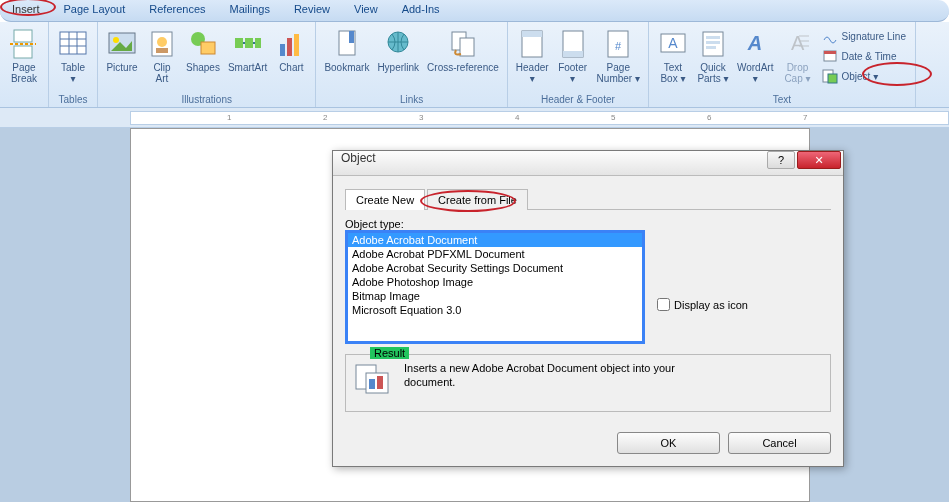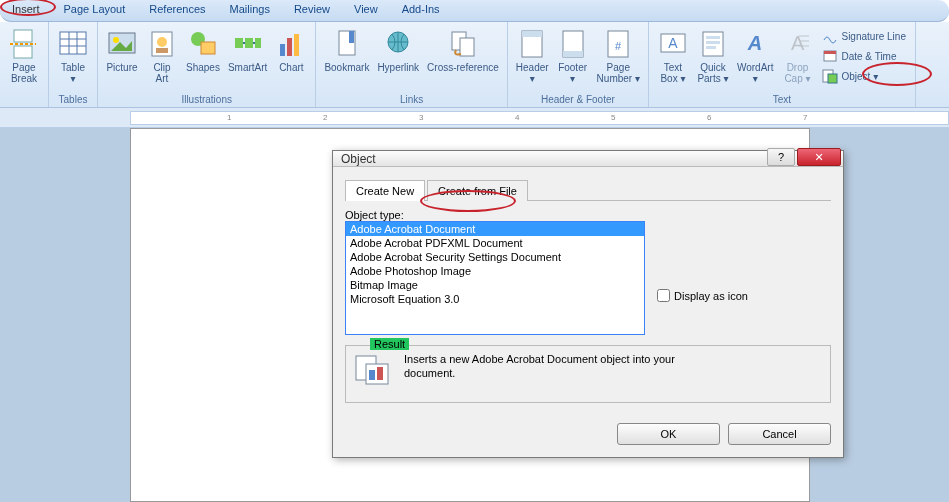--- a/index.html
+++ b/index.html
@@ -26,32 +26,32 @@
 .ruler-area { height: 20px; background: #dde9f6; border-bottom: 1px solid #b8cee6; position: relative; }
 .ruler { position: absolute; left: 130px; right: 0; top: 3px; height: 14px; background: #fff; border: 1px solid #b8cee6; font-size: 8px; color: #888; }
 .ruler .num { position: absolute; top: 1px; }
 
 
 .doc-area { position: relative; background: #b9cde2; height: 374px; }
 .page { position: absolute; left: 130px; top: 0; width: 680px; height: 374px; background: #fff; border: 1px solid #999; }
 
 
 .dialog { position: absolute; left: 332px; top: 150px; width: 512px; background: #f0f0f0; border: 1px solid #7a7a7a; box-shadow: 2px 2px 8px rgba(0,0,0,0.3); }
-.titlebar { display: flex; align-items: flex-end; background: linear-gradient(#fdfdfd, #e4e4e4); height: 16px; border-bottom: 1px solid #bbb; padding: 0 2px 0 8px; font-size: 12px; }
+.titlebar { display: flex; align-items: flex-start; background: linear-gradient(#fdfdfd, #e4e4e4); height: 25px; border-bottom: 1px solid #bbb; padding: 0 2px 0 8px; font-size: 12px; }
 .titlebar .title { flex: 1; color: #333; }
 .titlebar .winbtn { width: 28px; height: 18px; margin-left: 2px; display: flex; align-items: center; justify-content: center; font-size: 11px; border: 1px solid #aaa; border-radius: 2px; background: linear-gradient(#f7f7f7,#dcdcdc); cursor: pointer; }
 .titlebar .winbtn.close { background: linear-gradient(#e67, #c8232c); color: #fff; border-color: #9a1c1c; width: 44px; }
 
 .dlg-body { padding: 12px 12px 10px; }
 .dlg-tabs { display: flex; border-bottom: 1px solid #bbb; font-size: 11px; margin-bottom: 8px; }
 .dlg-tab { padding: 4px 10px; border: 1px solid #bbb; border-bottom: none; background: #f0f0f0; margin-right: 2px; cursor: pointer; position: relative; top: 1px; }
 .dlg-tab.active { background: #fff; }
 .field-label { font-size: 11px; margin-bottom: 0; }
 .listbox-wrap { display: flex; position: relative; }
-.listbox { width: 300px; height: 114px; border: 1px solid #3b82f6; background: #fff; font-size: 11px; overflow-y: auto; }
+.listbox { width: 300px; height: 114px; border: 3px solid #3b82f6; background: #fff; font-size: 11px; overflow-y: auto; }
 .listbox .li { padding: 1px 4px; cursor: pointer; }
 .listbox .li.sel { background: #3399ff; color: #fff; }
 .side-opts { margin-left: 12px; padding-top: 68px; font-size: 11px; }
 .chk { display: flex; align-items: center; }
 .chk input { margin-right: 4px; }
 
 .result-box { border: 1px solid #bbb; margin-top: 10px; padding: 6px 8px 14px; position: relative; }
 .result-box .legend { position: absolute; top: -8px; left: 24px; background: #22c55e; padding: 0 4px; font-size: 11px; }
 .result-inner { display: flex; align-items: flex-start; }
 .result-inner .ricon { width: 40px; height: 36px; margin-right: 10px; }

